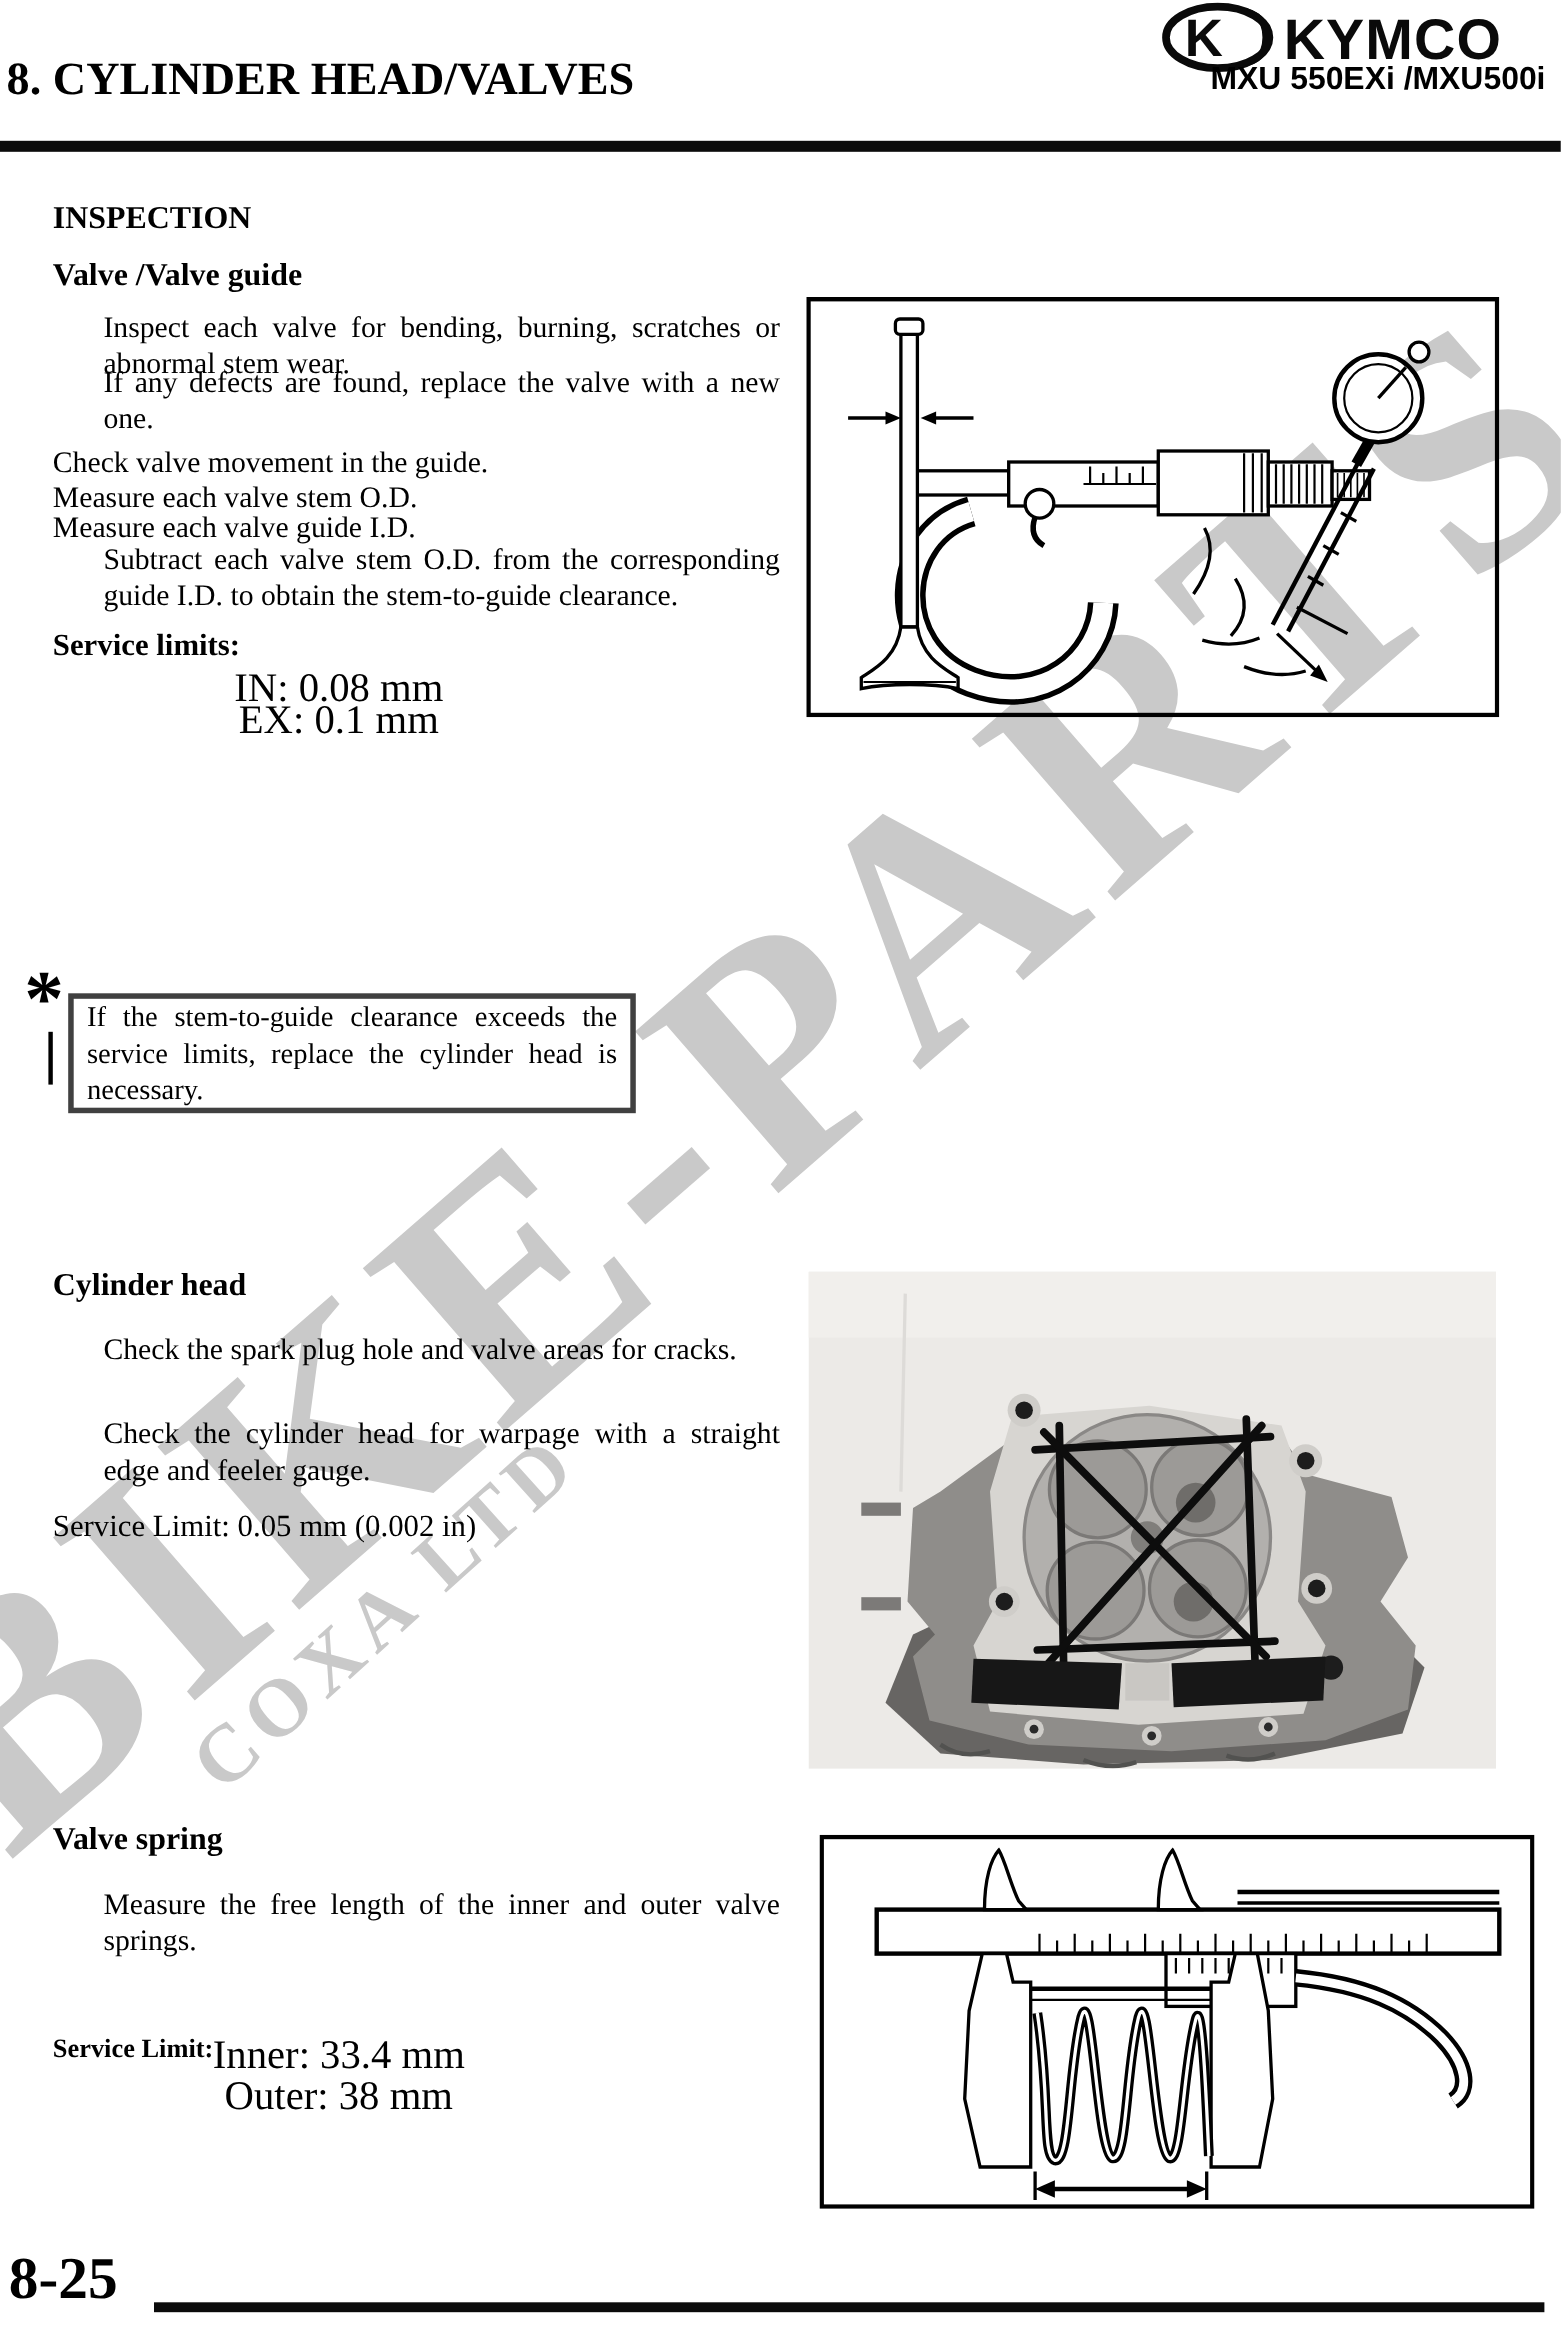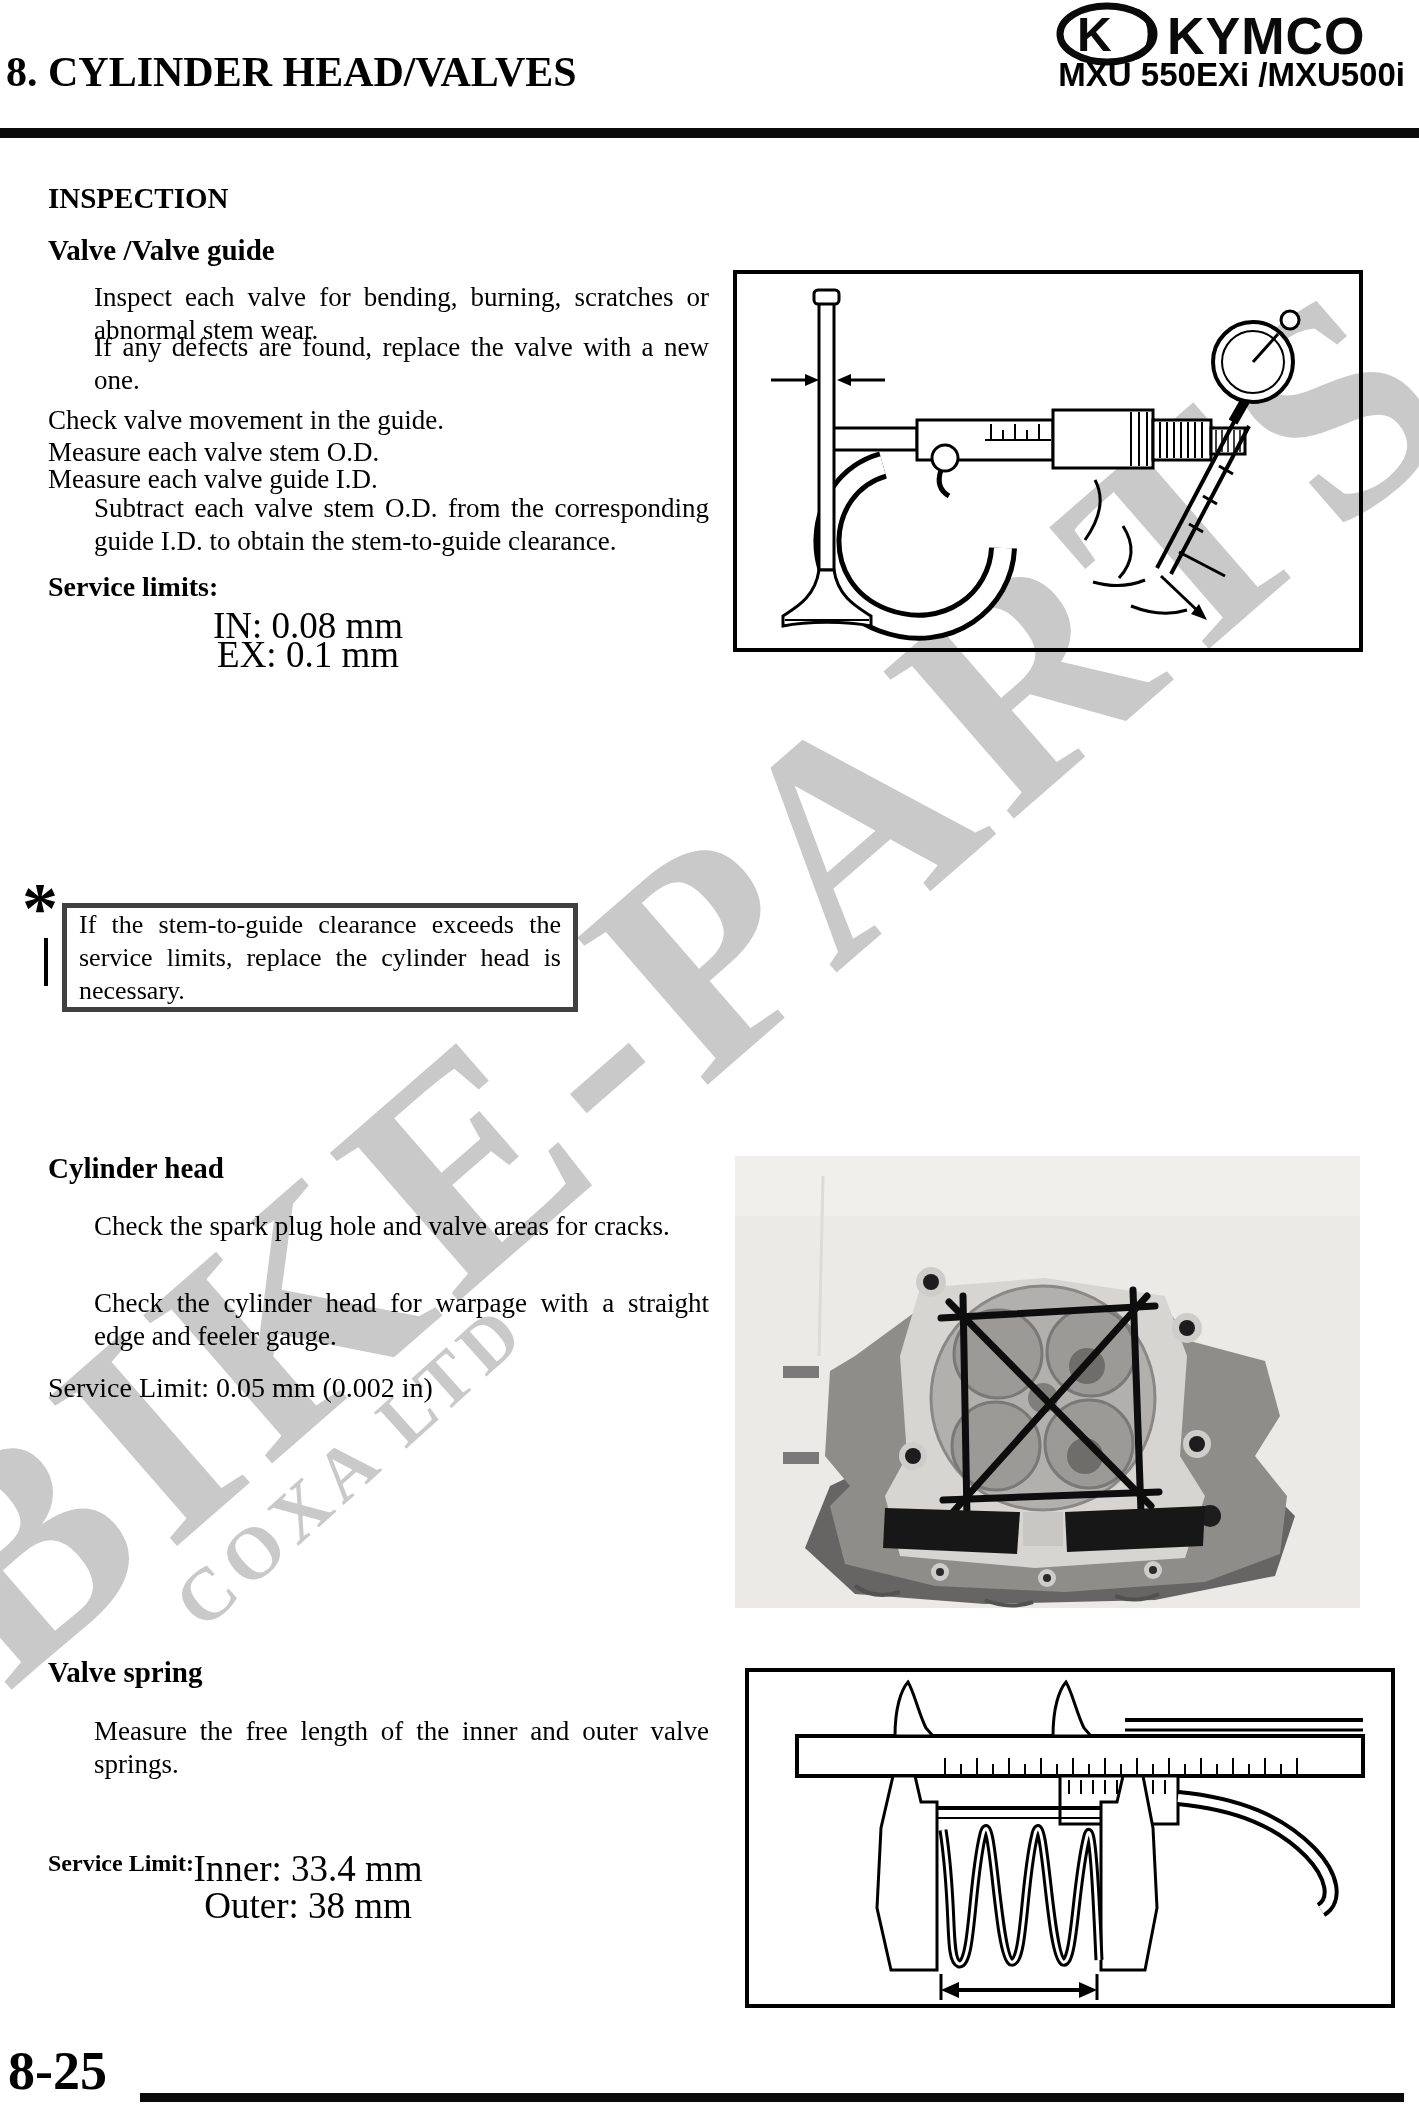--- a/index.html
+++ b/index.html
@@ -1,21 +1,21 @@
 <!DOCTYPE html>
 <html><head>
 <meta charset="utf-8">
 <style>
   html,body{margin:0;padding:0;background:#ffffff;}
   #page{position:relative;width:1419px;height:2118px;background:#ffffff;overflow:hidden;
         font-family:"Liberation Serif",serif;color:#000;}
   .abs{position:absolute;}
   .ser{font-family:"Liberation Serif",serif;}
   .chapter-title{left:6px;top:48px;font-size:42px;font-weight:bold;letter-spacing:0px;}
-  .model-line{left:850px;top:56px;width:555px;text-align:right;font-size:33px;font-weight:bold;
+  .model-line{left:850px;top:56px;width:555px;text-align:right;font-size:29px;font-weight:bold;
               font-family:"Liberation Sans",sans-serif;}
   .header-rule{left:0;top:128px;width:1419px;height:10px;background:#0b0b0b;}
   .h2{font-size:29px;font-weight:bold;}
   .body-txt{font-size:27px;line-height:33px;text-align:justify;width:615px;margin-left:46px;}
   .one-line{font-size:27px;line-height:33px;width:615px;}
   .ctr{width:520px;text-align:center;font-size:37px;}
   .bold{font-weight:normal;}
   .note-box{left:62px;top:903px;width:482px;border:5px solid #404040;padding:0 12px;
             font-size:26px;line-height:33px;text-align:justify;background:transparent;}
   .asterisk{left:22px;top:872px;font-size:72px;font-weight:bold;line-height:72px;}

